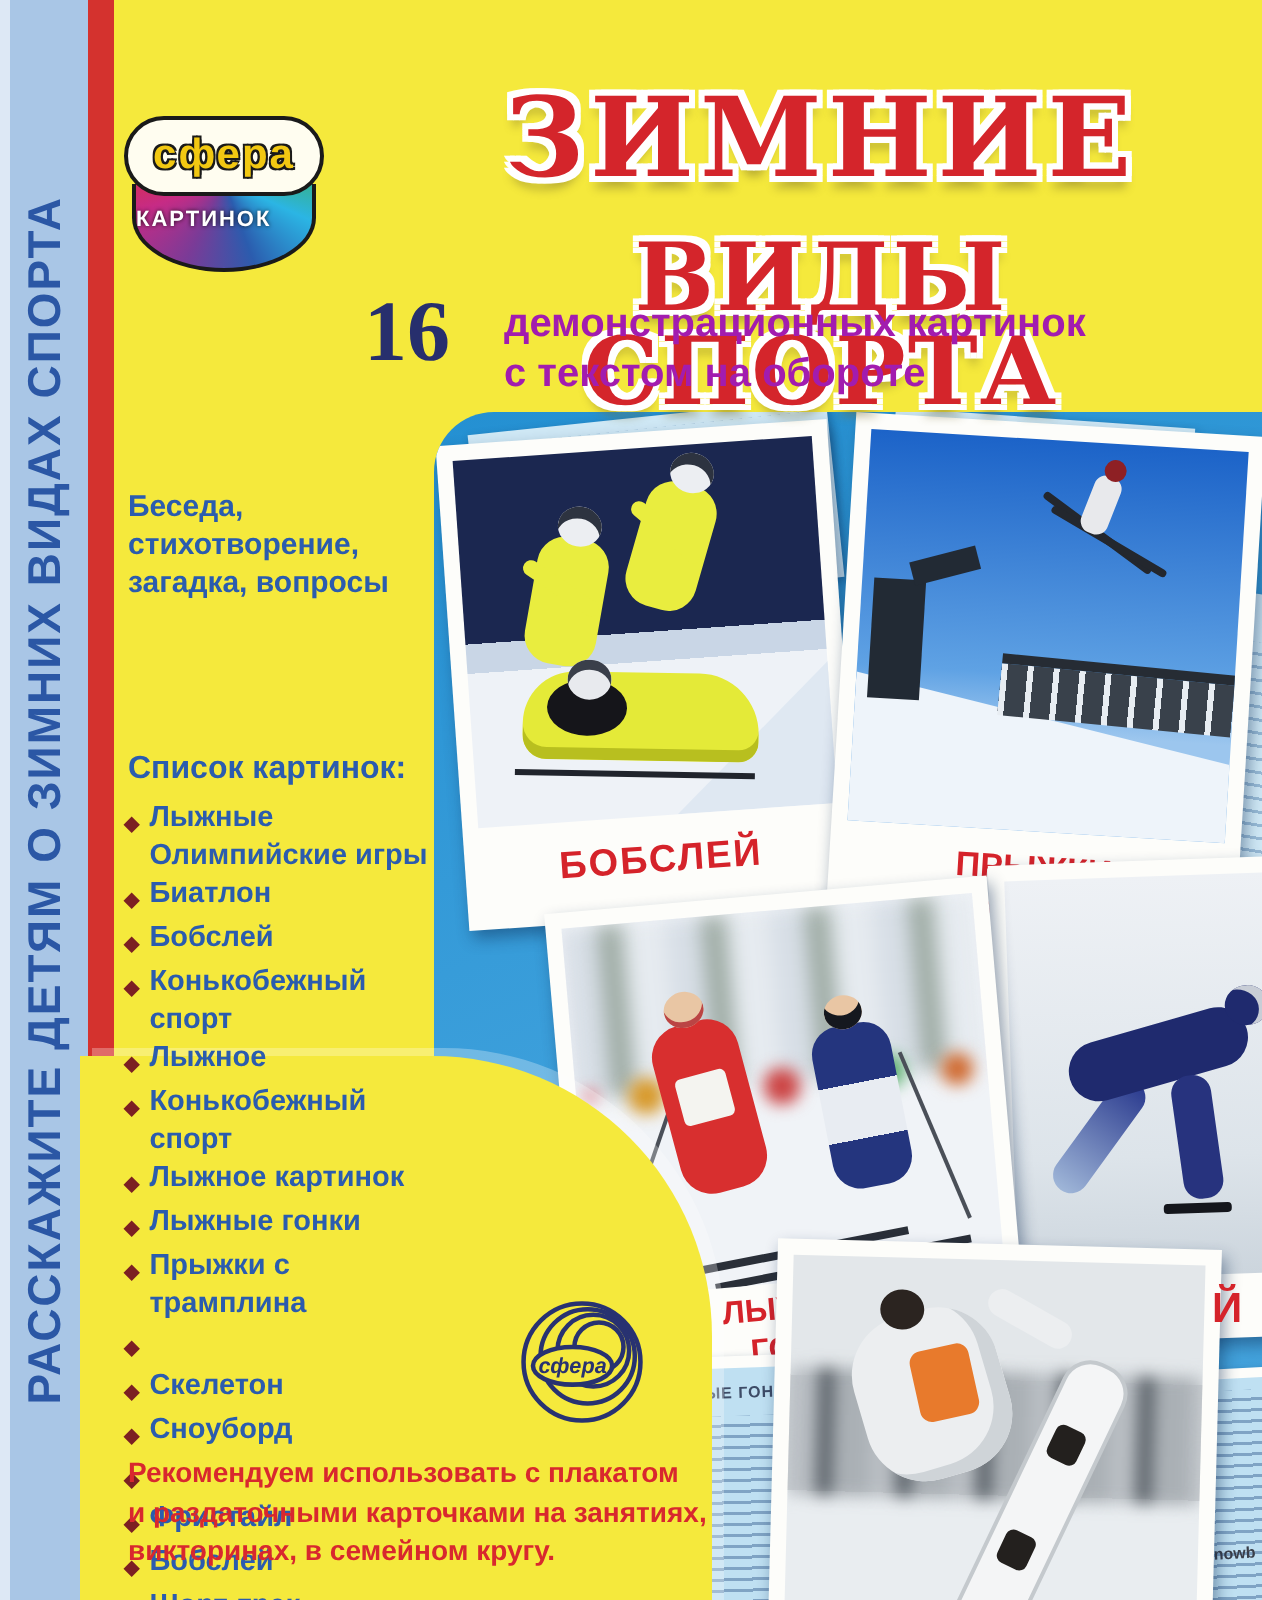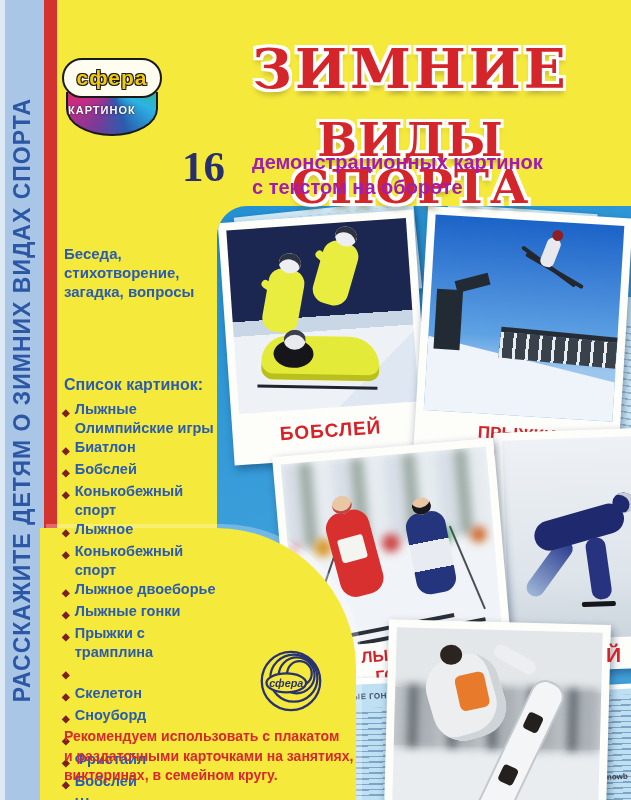--- a/index.html
+++ b/index.html
@@ -257,21 +257,21 @@
     <span class="li-label">Лыжное</span>
   </li>
 
   <li>
     <span class="li-bullet">◆</span>
     <span class="li-label">Конькобежный спорт</span>
   </li>
 
   <li>
     <span class="li-bullet">◆</span>
-    <span class="li-label">Лыжное двоеборье</span>
+    <span class="li-label">Лыжное картинок</span>
   </li>
 
   <li>
     <span class="li-bullet">◆</span>
     <span class="li-label">Лыжные гонки</span>
   </li>
 
   <li>
     <span class="li-bullet">◆</span>
     <span class="li-label">Прыжки с трамплина</span>

